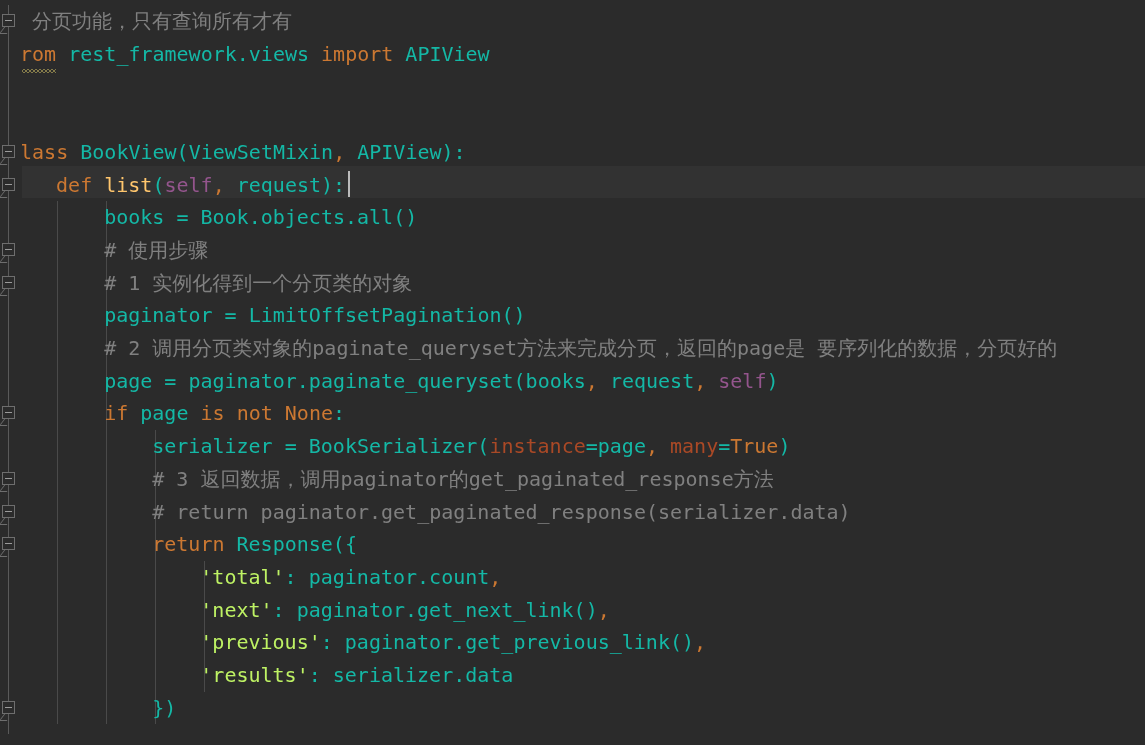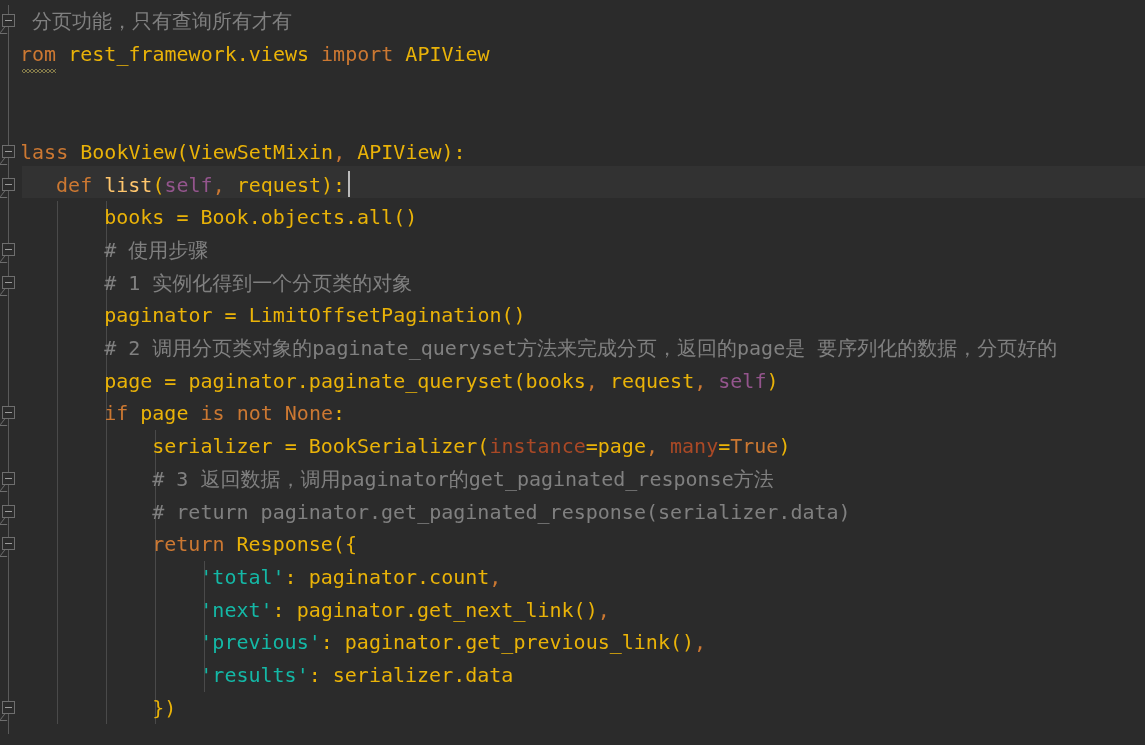--- a/index.html
+++ b/index.html
@@ -101,24 +101,24 @@
   }
   .line {
     position: relative;
     height: 32.7px;
     padding-left: 0px;
   }
   .line .txt { position: relative; left: 0; }
 
   
   .kw       { color: #cc7832; }          
-  .plain    { color: #eab308; }          
+  .plain    { color: #14b8a6; }          
   .fnname   { color: #ffc66d; }          
   .selfkw   { color: #94558d; }
-  .str      { color: #14b8a6; }          
+  .str      { color: #bef264; }          
   .comment  { color: #808080; }          
   .kwarg    { color: #aa4926; }          
   .comma    { color: #cc7832; }
 
   
   .squiggle {
     position: relative;
     display: inline-block;
   }
   .squiggle::after {

